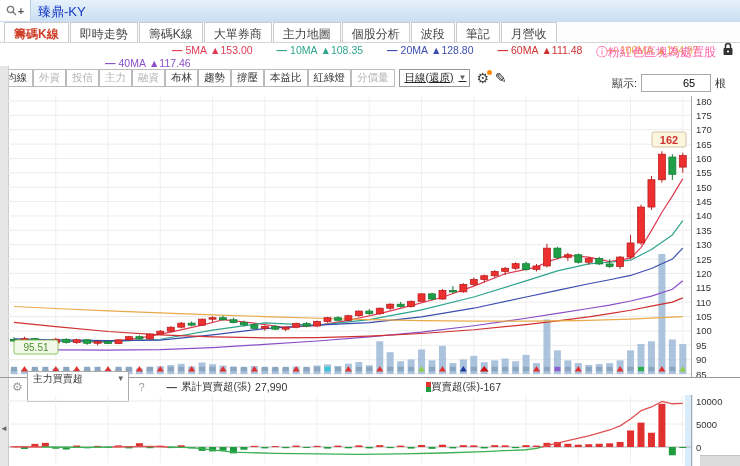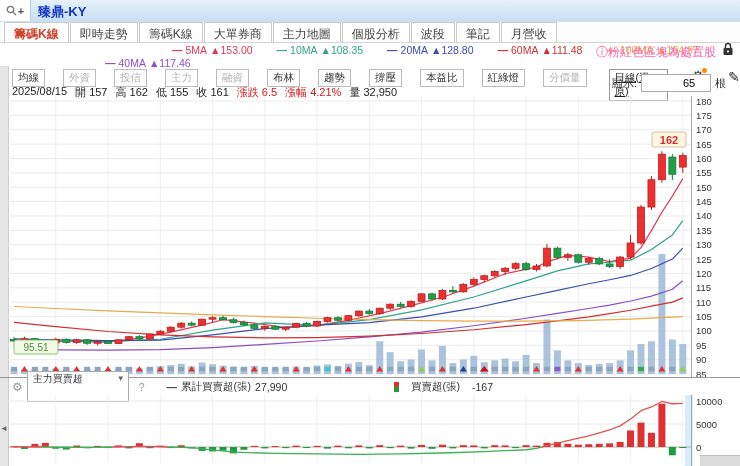--- a/index.html
+++ b/index.html
@@ -4,36 +4,36 @@
 <style>
   html,body{margin:0;padding:0;background:#fff;}
   .app{position:relative;width:740px;height:466px;background:#fff;overflow:hidden;
        font-family:"Liberation Sans","DejaVu Sans",sans-serif;border-right:1px solid #cfcfcf;}
   
   .titlebar{position:absolute;top:0;left:0;width:740px;height:22px;
     background:linear-gradient(#e6f1fb,#c9def2);border-bottom:1px solid #aac4de;}
   .searchbox{position:absolute;top:0;left:0;width:30px;height:21px;background:#fff;
     border-right:1px solid #b8cfe6;display:flex;align-items:center;justify-content:center;gap:1px;}
   .searchbox .plus{font-size:11px;color:#555;font-weight:bold;}
-  .stocktitle{position:absolute;left:38px;top:3px;font-size:13px;font-weight:bold;color:#1237c4;}
+  .stocktitle{position:absolute;left:38px;top:3px;font-size:13px;font-weight:normal;color:#1237c4;}
   
   .tabbar{position:absolute;top:22px;left:0;width:740px;height:21px;background:#fdfdfd;
     border-bottom:1px solid #d5d5d5;display:flex;align-items:stretch;padding-left:4px;box-sizing:border-box;}
   .tab{font-size:12px;color:#444;border:1px solid #ccc;border-bottom:none;background:#fff;
     padding:3px 9px 0 9px;margin-right:1px;cursor:pointer;white-space:nowrap;}
   .tab.active{color:#d0422a;font-weight:bold;}
   
   .leg1{position:absolute;top:44px;left:172px;height:12px;display:flex;gap:24px;font-size:10.5px;white-space:nowrap;}
   .leg2{position:absolute;top:57px;left:105px;height:12px;display:flex;font-size:10.5px;white-space:nowrap;}
   .legitem{display:flex;align-items:center;gap:3px;}
   .legdash{font-weight:bold;}
   .manote{position:absolute;top:44px;right:24px;font-size:12px;color:#ff5fa8;margin-left:12px;}
   .lock{position:absolute;top:42px;right:6px;}
   
-  .toolbar{position:absolute;top:69px;left:12px;height:17px;display:flex;align-items:flex-start;gap:18px;}
+  .toolbar{position:absolute;top:69px;left:0;height:17px;display:flex;align-items:center;gap:0;}
   .tbtn{font-size:10.5px;border:1px solid #bbb;background:#fff;padding:1px 5px;color:#333;cursor:pointer;white-space:nowrap;}
   .tbtn.off{color:#b3b3b3;}
   .periodsel{font-size:10.5px;border:1px solid #999;background:#fff;padding:1px 3px 1px 5px;margin-left:4px;
     display:flex;align-items:center;gap:5px;color:#222;cursor:pointer;text-decoration:underline;}
   .caret{font-size:8px;color:#666;}
   .gear{position:relative;font-size:14px;color:#444;margin-left:6px;cursor:pointer;line-height:14px;}
   .gear::after{content:"";position:absolute;top:-1px;right:-3px;width:5px;height:5px;border-radius:50%;background:#ff8a00;}
   .pencil{font-size:14px;color:#222;margin-left:6px;cursor:pointer;}
   .display{position:absolute;top:74px;left:612px;display:flex;align-items:center;gap:4px;font-size:11px;color:#333;}
   .display input{width:38px;height:14px;border:1px solid #aaa;font-size:11px;text-align:center;
@@ -46,21 +46,21 @@
   .leftstrip{position:absolute;top:66px;left:0;width:8px;height:400px;background:#e6e6e6;border-right:1px solid #cdcdcd;}
   .leftstrip .arr{position:absolute;top:358px;left:0px;font-size:8px;color:#666;}
   
   .mainsvg{position:absolute;top:96px;left:0;}
   .subheader{position:absolute;top:378px;left:0;width:740px;height:17px;display:flex;align-items:center;font-size:10.5px;color:#333;}
   .subgear{margin-left:12px;color:#999;font-size:12px;}
   .subsel{margin-left:4px;width:92px;border:1px solid #aaa;background:#fff;height:13px;display:flex;
     align-items:center;justify-content:space-between;padding:0 3px 16px 5px;font-size:10px;cursor:pointer;}
   .subhelp{margin-left:10px;color:#999;font-size:10.5px;}
   .sleg1{margin-left:22px;display:flex;align-items:center;gap:4px;}
-  .sleg2{position:absolute;left:394px;display:flex;align-items:center;gap:12px;}
+  .sleg2{position:absolute;left:426px;display:flex;align-items:center;gap:0;}
   .bsicon{display:inline-block;width:5px;height:10px;position:relative;}
   .bsicon i{position:absolute;left:0;width:5px;height:5px;}
   .bsicon .t{top:0;background:#e03030;}
   .bsicon .b{bottom:0;background:#1f9c40;}
   .subsvg{position:absolute;top:395px;left:0;}
   .grip{position:absolute;left:700px;top:455px;width:40px;height:11px;background:#dcdcdc;border-top:1px solid #c2c2c2;}
 </style>
 </head>
 <body>
 
@@ -149,30 +149,20 @@
       <span class="gear">⚙</span>
       <span class="pencil">✎</span>
     </div>
 
   <div class="display">
     <span>顯示:</span>
     <input value="65" style="">
     <span>根</span>
   </div>
 
-  <div class="quote" id="quoteRow">
-      <span>2025/08/15</span>
-      <span>開 <b>157</b></span>
-      <span>高 <b>162</b></span>
-      <span>低 <b>155</b></span>
-      <span>收 <b>161</b></span>
-      <span class="red">漲跌 <b>6.5</b></span>
-      <span class="red">漲幅 <b>4.21%</b></span>
-      <span>量 <b>32,950</b></span>
-    </div>
 
   <div class="leftstrip">
       <span class="arr">◄</span>
     </div>
 
   <svg class="mainsvg" id="mainsvg" width="740" height="282">
       <line x1="55.8" y1="0" x2="55.8" y2="280" stroke="#f0f0f0" stroke-width="1"></line>
       <line x1="108.05" y1="0" x2="108.05" y2="280" stroke="#f0f0f0" stroke-width="1"></line>
       <line x1="160.29999999999998" y1="0" x2="160.29999999999998" y2="280" stroke="#f0f0f0" stroke-width="1"></line>
       <line x1="212.54999999999998" y1="0" x2="212.54999999999998" y2="280" stroke="#f0f0f0" stroke-width="1"></line>

